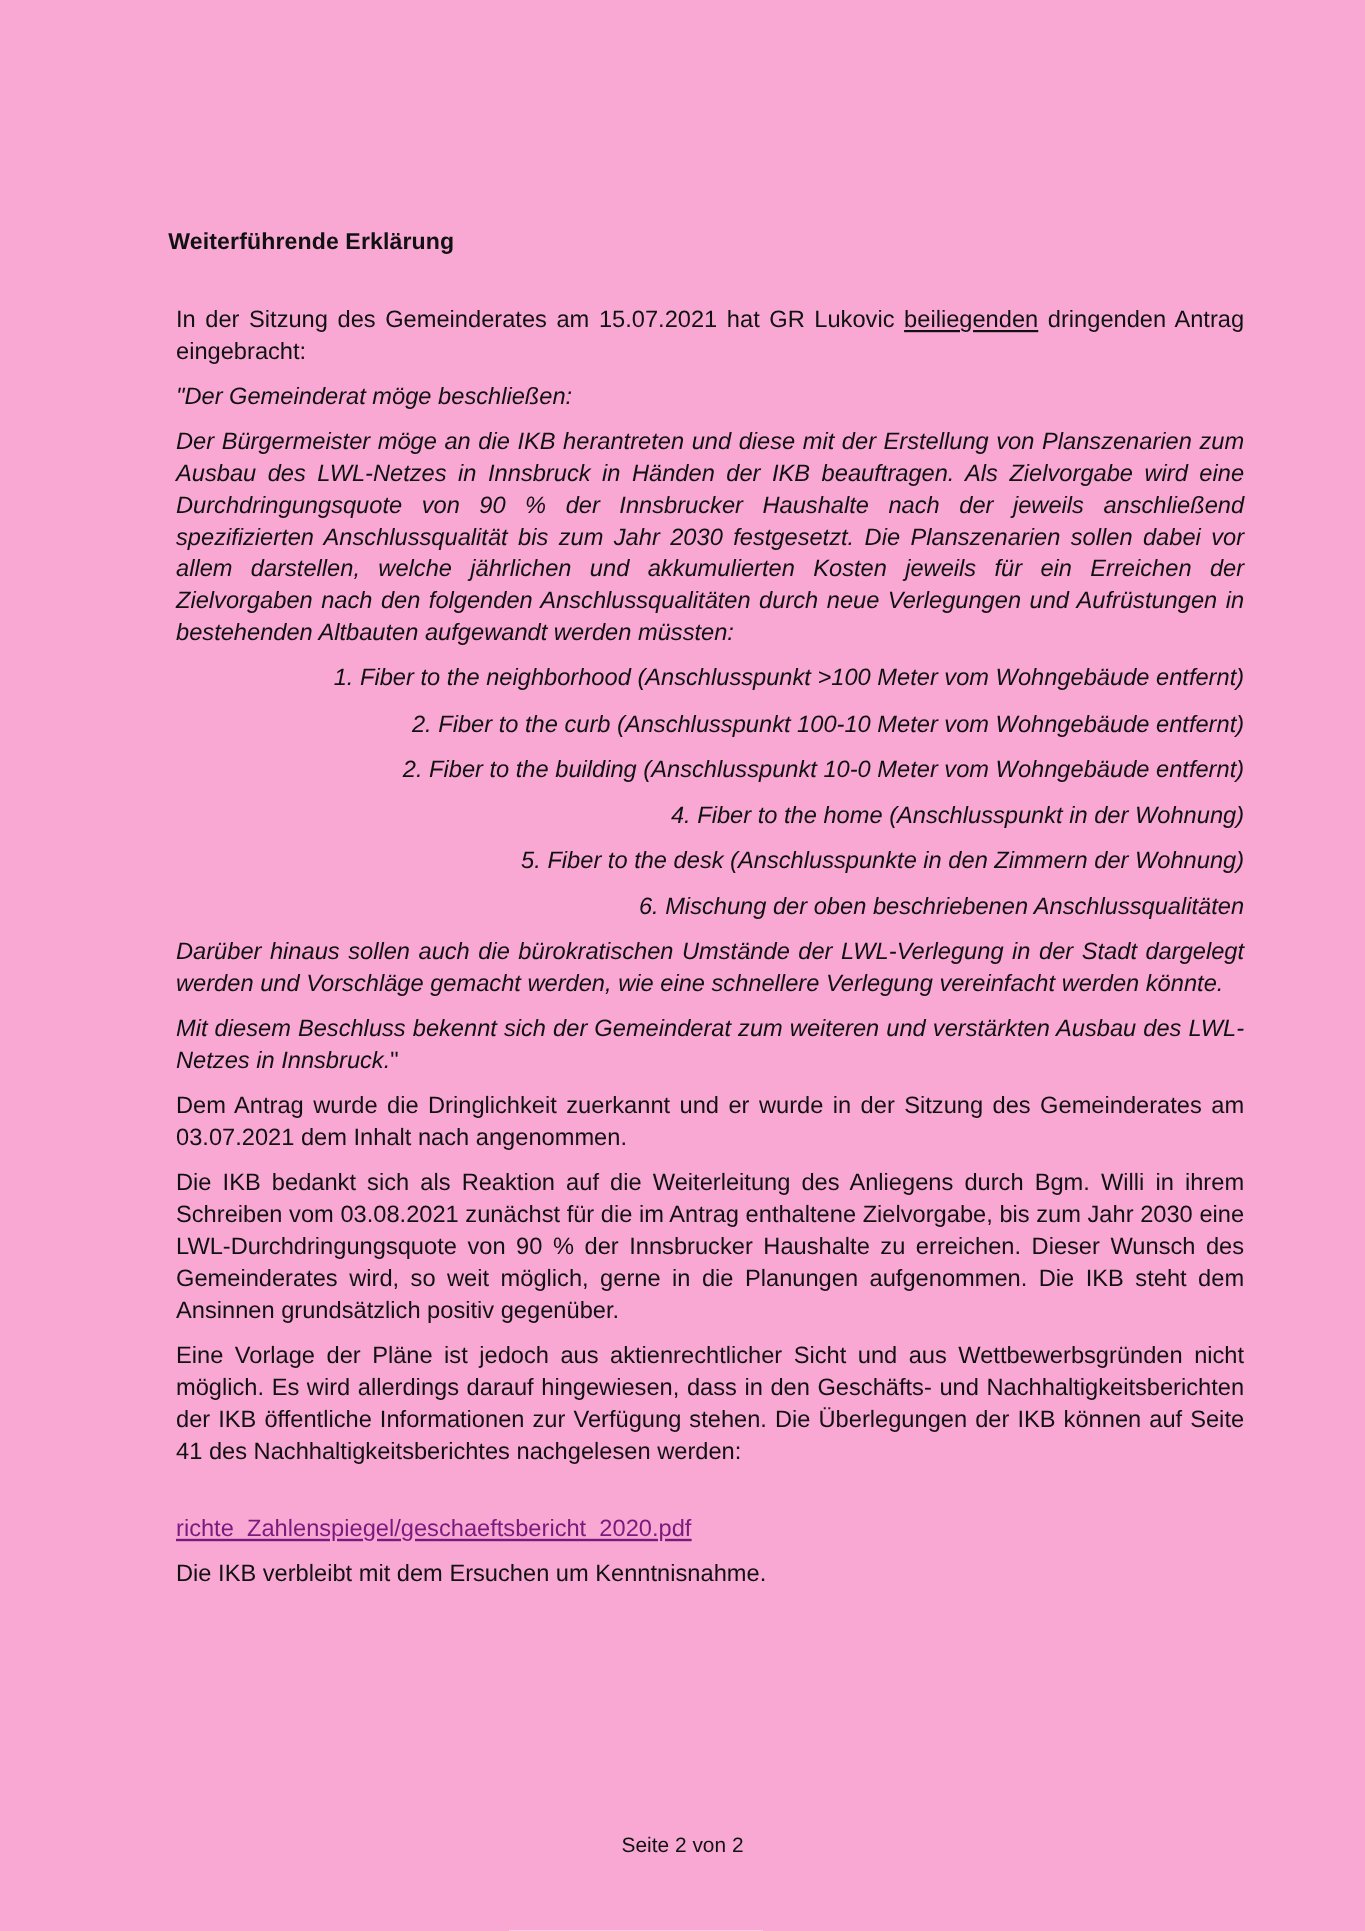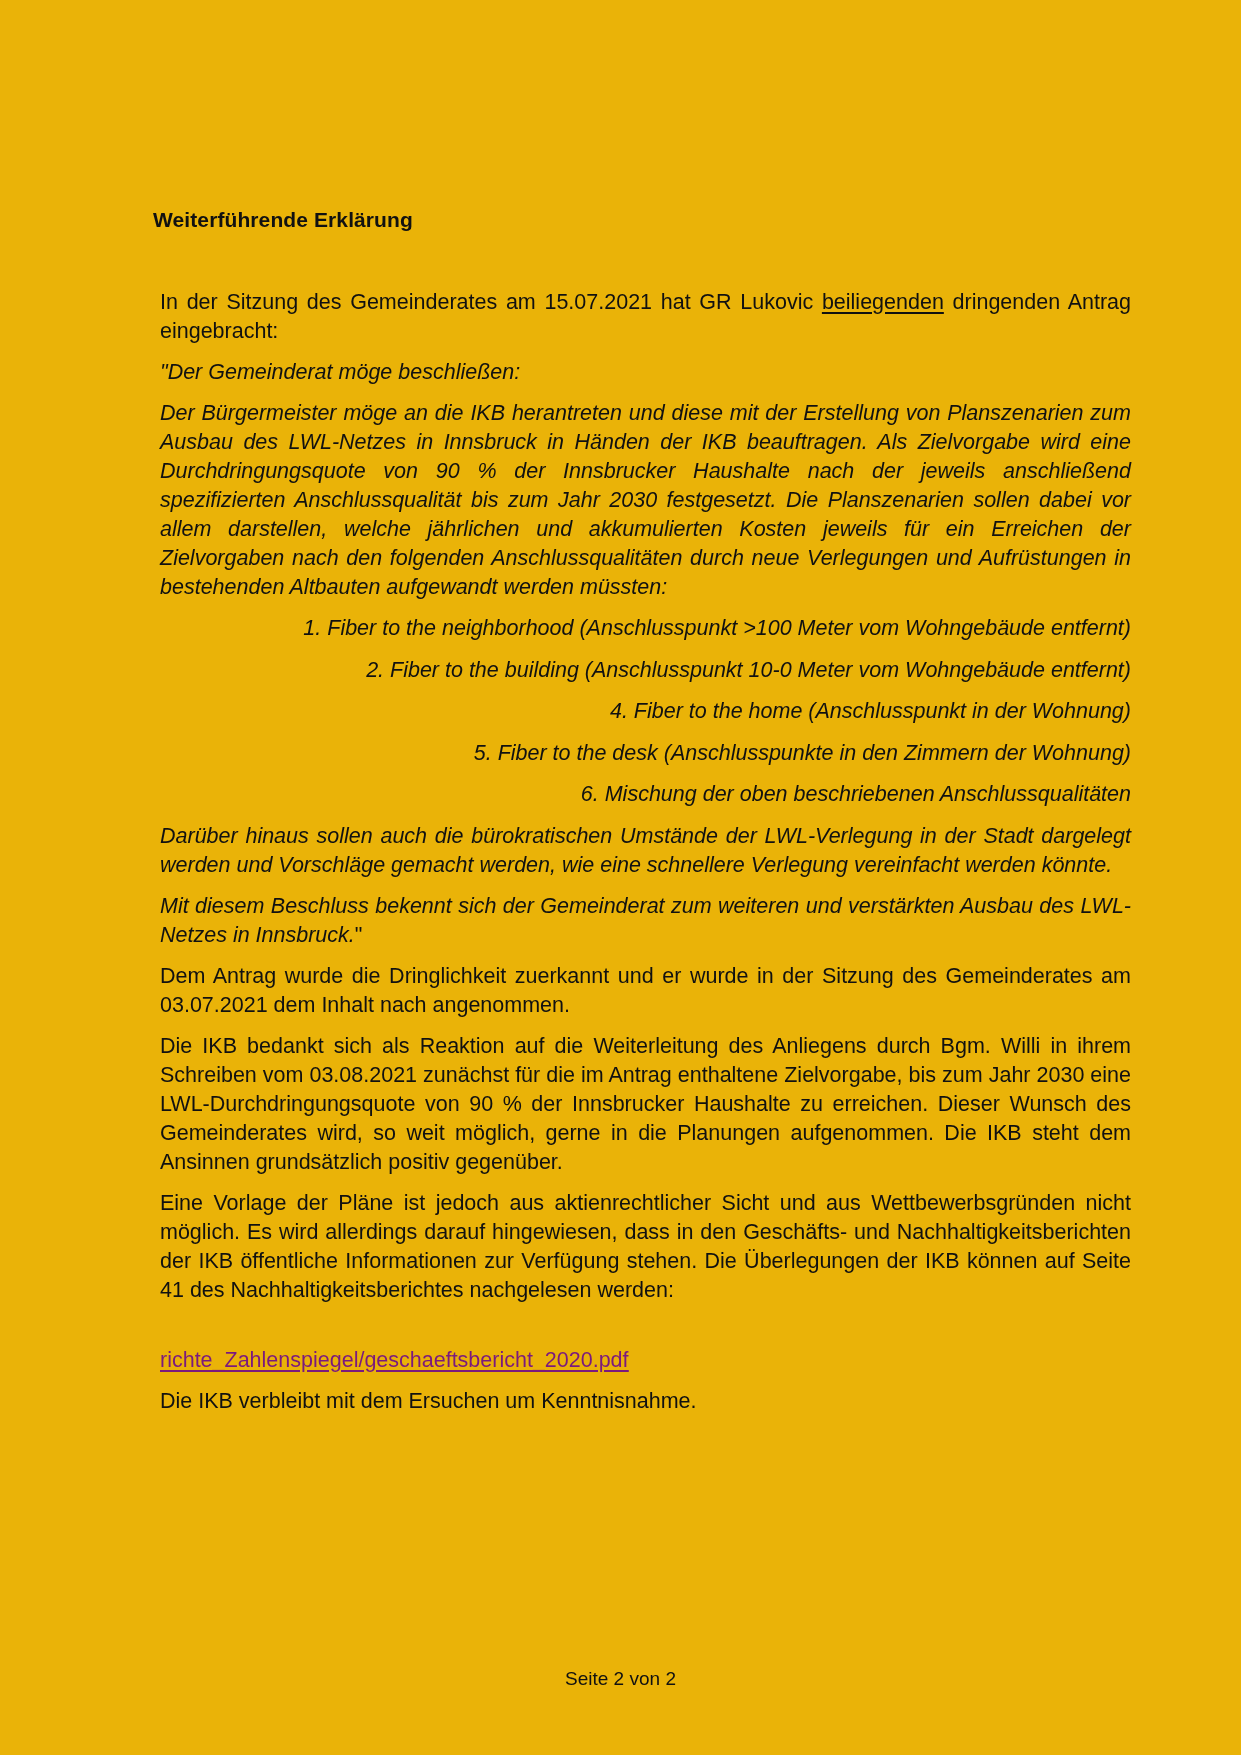--- a/index.html
+++ b/index.html
@@ -1,21 +1,21 @@
 <!DOCTYPE html>
 <html><head>
   <meta charset="utf-8">
   <style>
     html, body { margin: 0; padding: 0; background: #ffffff; }
     body { width: 1241px; height: 1755px; position: relative; overflow: hidden;
            font-family: "Liberation Sans", sans-serif; color: #111111; }
-    .page { position: absolute; left: 0; top: 0; width: 1241px; height: 1755px; background: #eab308; }
+    .page { position: absolute; left: 0; top: 0; width: 1241px; height: 1755px; background: #f9a8d4; }
     .heading { position: absolute; left: 153px; top: 208px; font-size: 21px; font-weight: bold; letter-spacing: 0.1px; }
     .body { position: absolute; left: 160px; top: 276px; width: 971px; font-size: 21.5px; line-height: 29px; }
-    .body p { margin: 12px 0 12px 0; text-align: justify; }
+    .body p { margin: 0 0 12px 0; text-align: justify; }
     .body p.ital { font-style: italic; }
     .body p.item { font-style: italic; margin-bottom: 12.5px; text-align: right; }
     .u { text-decoration: underline; text-underline-offset: 3px; }
     .link { color: #7b1a7e; text-decoration: underline; text-underline-offset: 3px; text-align: left !important; }
     .link a { color: #7b1a7e; text-decoration: underline; }
     .footer { position: absolute; left: 0; width: 1241px; top: 1668px; text-align: center; font-size: 19px; }
   </style>
 </head>
 <body>
 
@@ -23,20 +23,21 @@
   <div class="heading">Weiterführende Erklärung</div>
 
   <div class="body">
     <p><span>In der Sitzung des Gemeinderates am 15.07.2021 hat GR Lukovic </span><span class="u">beiliegenden</span><span> dringenden Antrag eingebracht:</span></p>
 
     <p class="ital">"Der Gemeinderat möge beschließen:</p>
     <p class="ital">Der Bürgermeister möge an die IKB herantreten und diese mit der Erstellung von Planszenarien zum Ausbau des LWL-Netzes in Innsbruck in Händen der IKB beauftragen. Als Zielvorgabe wird eine Durchdringungsquote von 90 % der Innsbrucker Haushalte nach der jeweils anschließend spezifizierten Anschlussqualität bis zum Jahr 2030 festgesetzt. Die Planszenarien sollen dabei vor allem darstellen, welche jährlichen und akkumulierten Kosten jeweils für ein Erreichen der Zielvorgaben nach den folgenden Anschlussqualitäten durch neue Verlegungen und Aufrüstungen in bestehenden Altbauten aufgewandt werden müssten:</p>
 
     <div>
       <p class="item">1. Fiber to the neighborhood (Anschlusspunkt &gt;100 Meter vom Wohngebäude entfernt)</p>
+      <p class="item">2. Fiber to the curb (Anschlusspunkt 100-10 Meter vom Wohngebäude entfernt)</p>
       <p class="item">2. Fiber to the building (Anschlusspunkt 10-0 Meter vom Wohngebäude entfernt)</p>
       <p class="item">4. Fiber to the home (Anschlusspunkt in der Wohnung)</p>
       <p class="item">5. Fiber to the desk (Anschlusspunkte in den Zimmern der Wohnung)</p>
       <p class="item">6. Mischung der oben beschriebenen Anschlussqualitäten</p>
     </div>
 
     <p class="ital">Darüber hinaus sollen auch die bürokratischen Umstände der LWL-Verlegung in der Stadt dargelegt werden und Vorschläge gemacht werden, wie eine schnellere Verlegung vereinfacht werden könnte.</p>
     <p><span style="font-style:italic">Mit diesem Beschluss bekennt sich der Gemeinderat zum weiteren und verstärkten Ausbau des LWL-Netzes in Innsbruck.</span><span>"</span></p>
 
     <p>Dem Antrag wurde die Dringlichkeit zuerkannt und er wurde in der Sitzung des Gemeinderates am 03.07.2021 dem Inhalt nach angenommen.</p>

